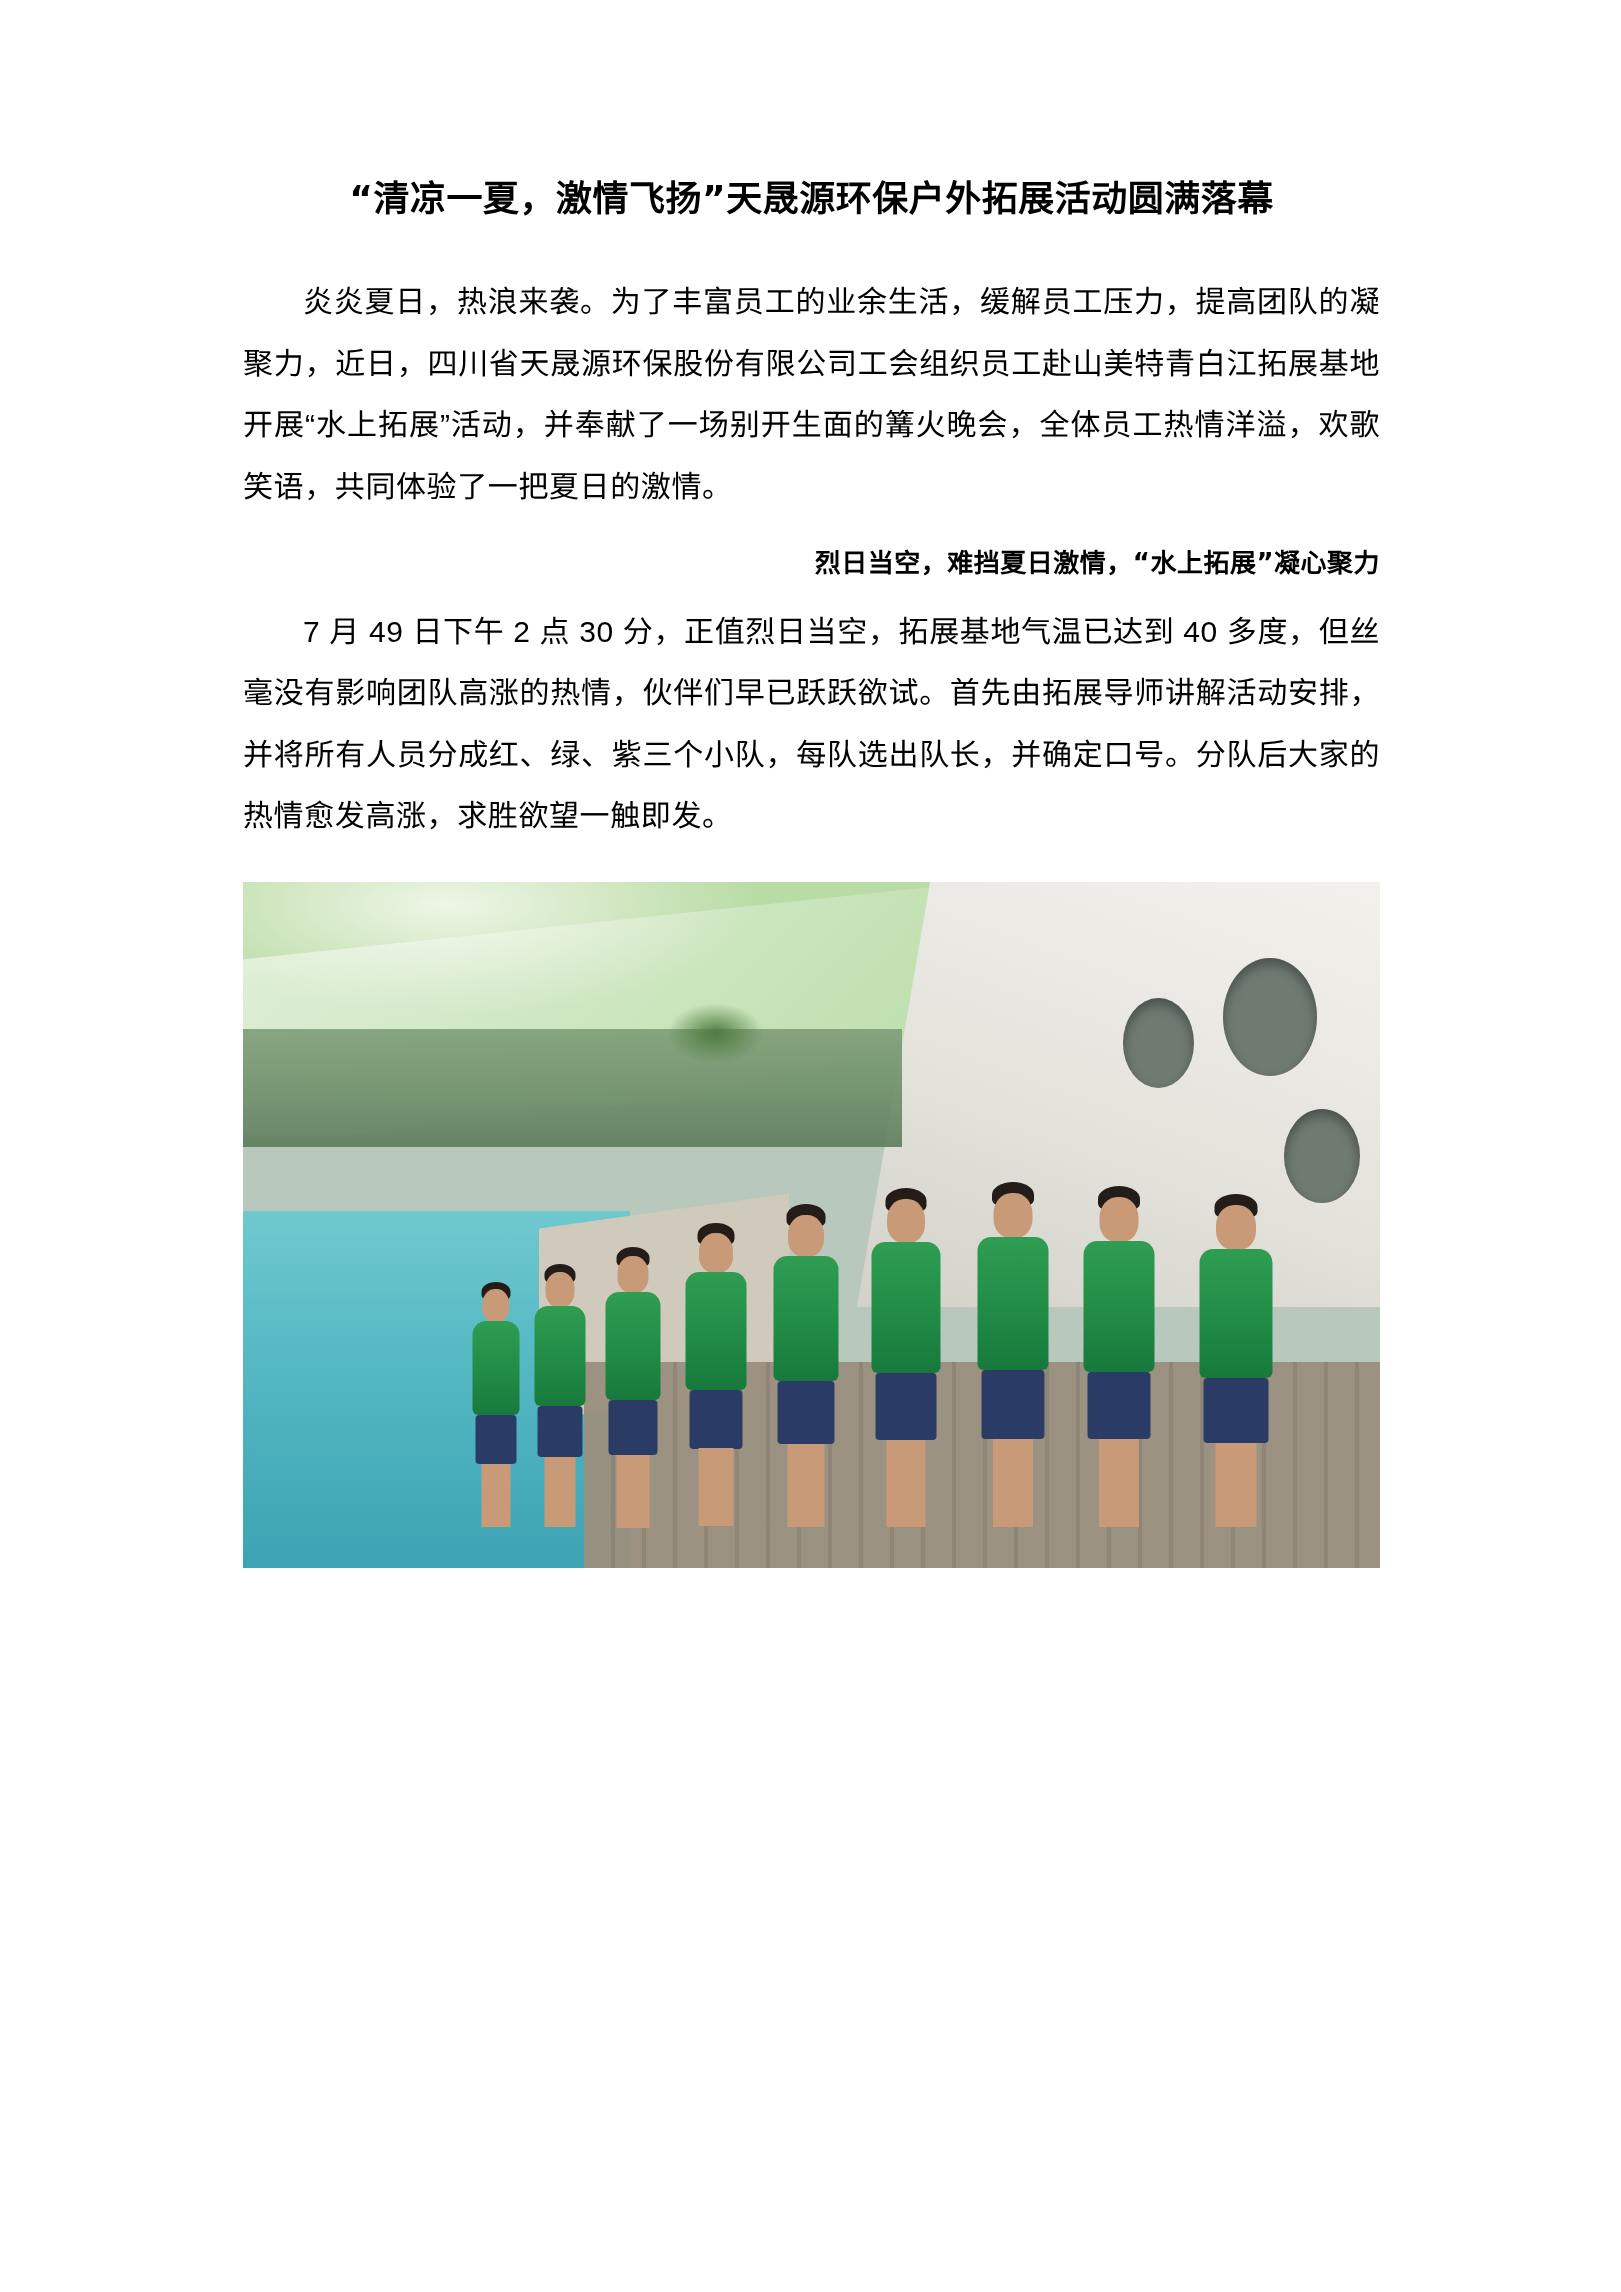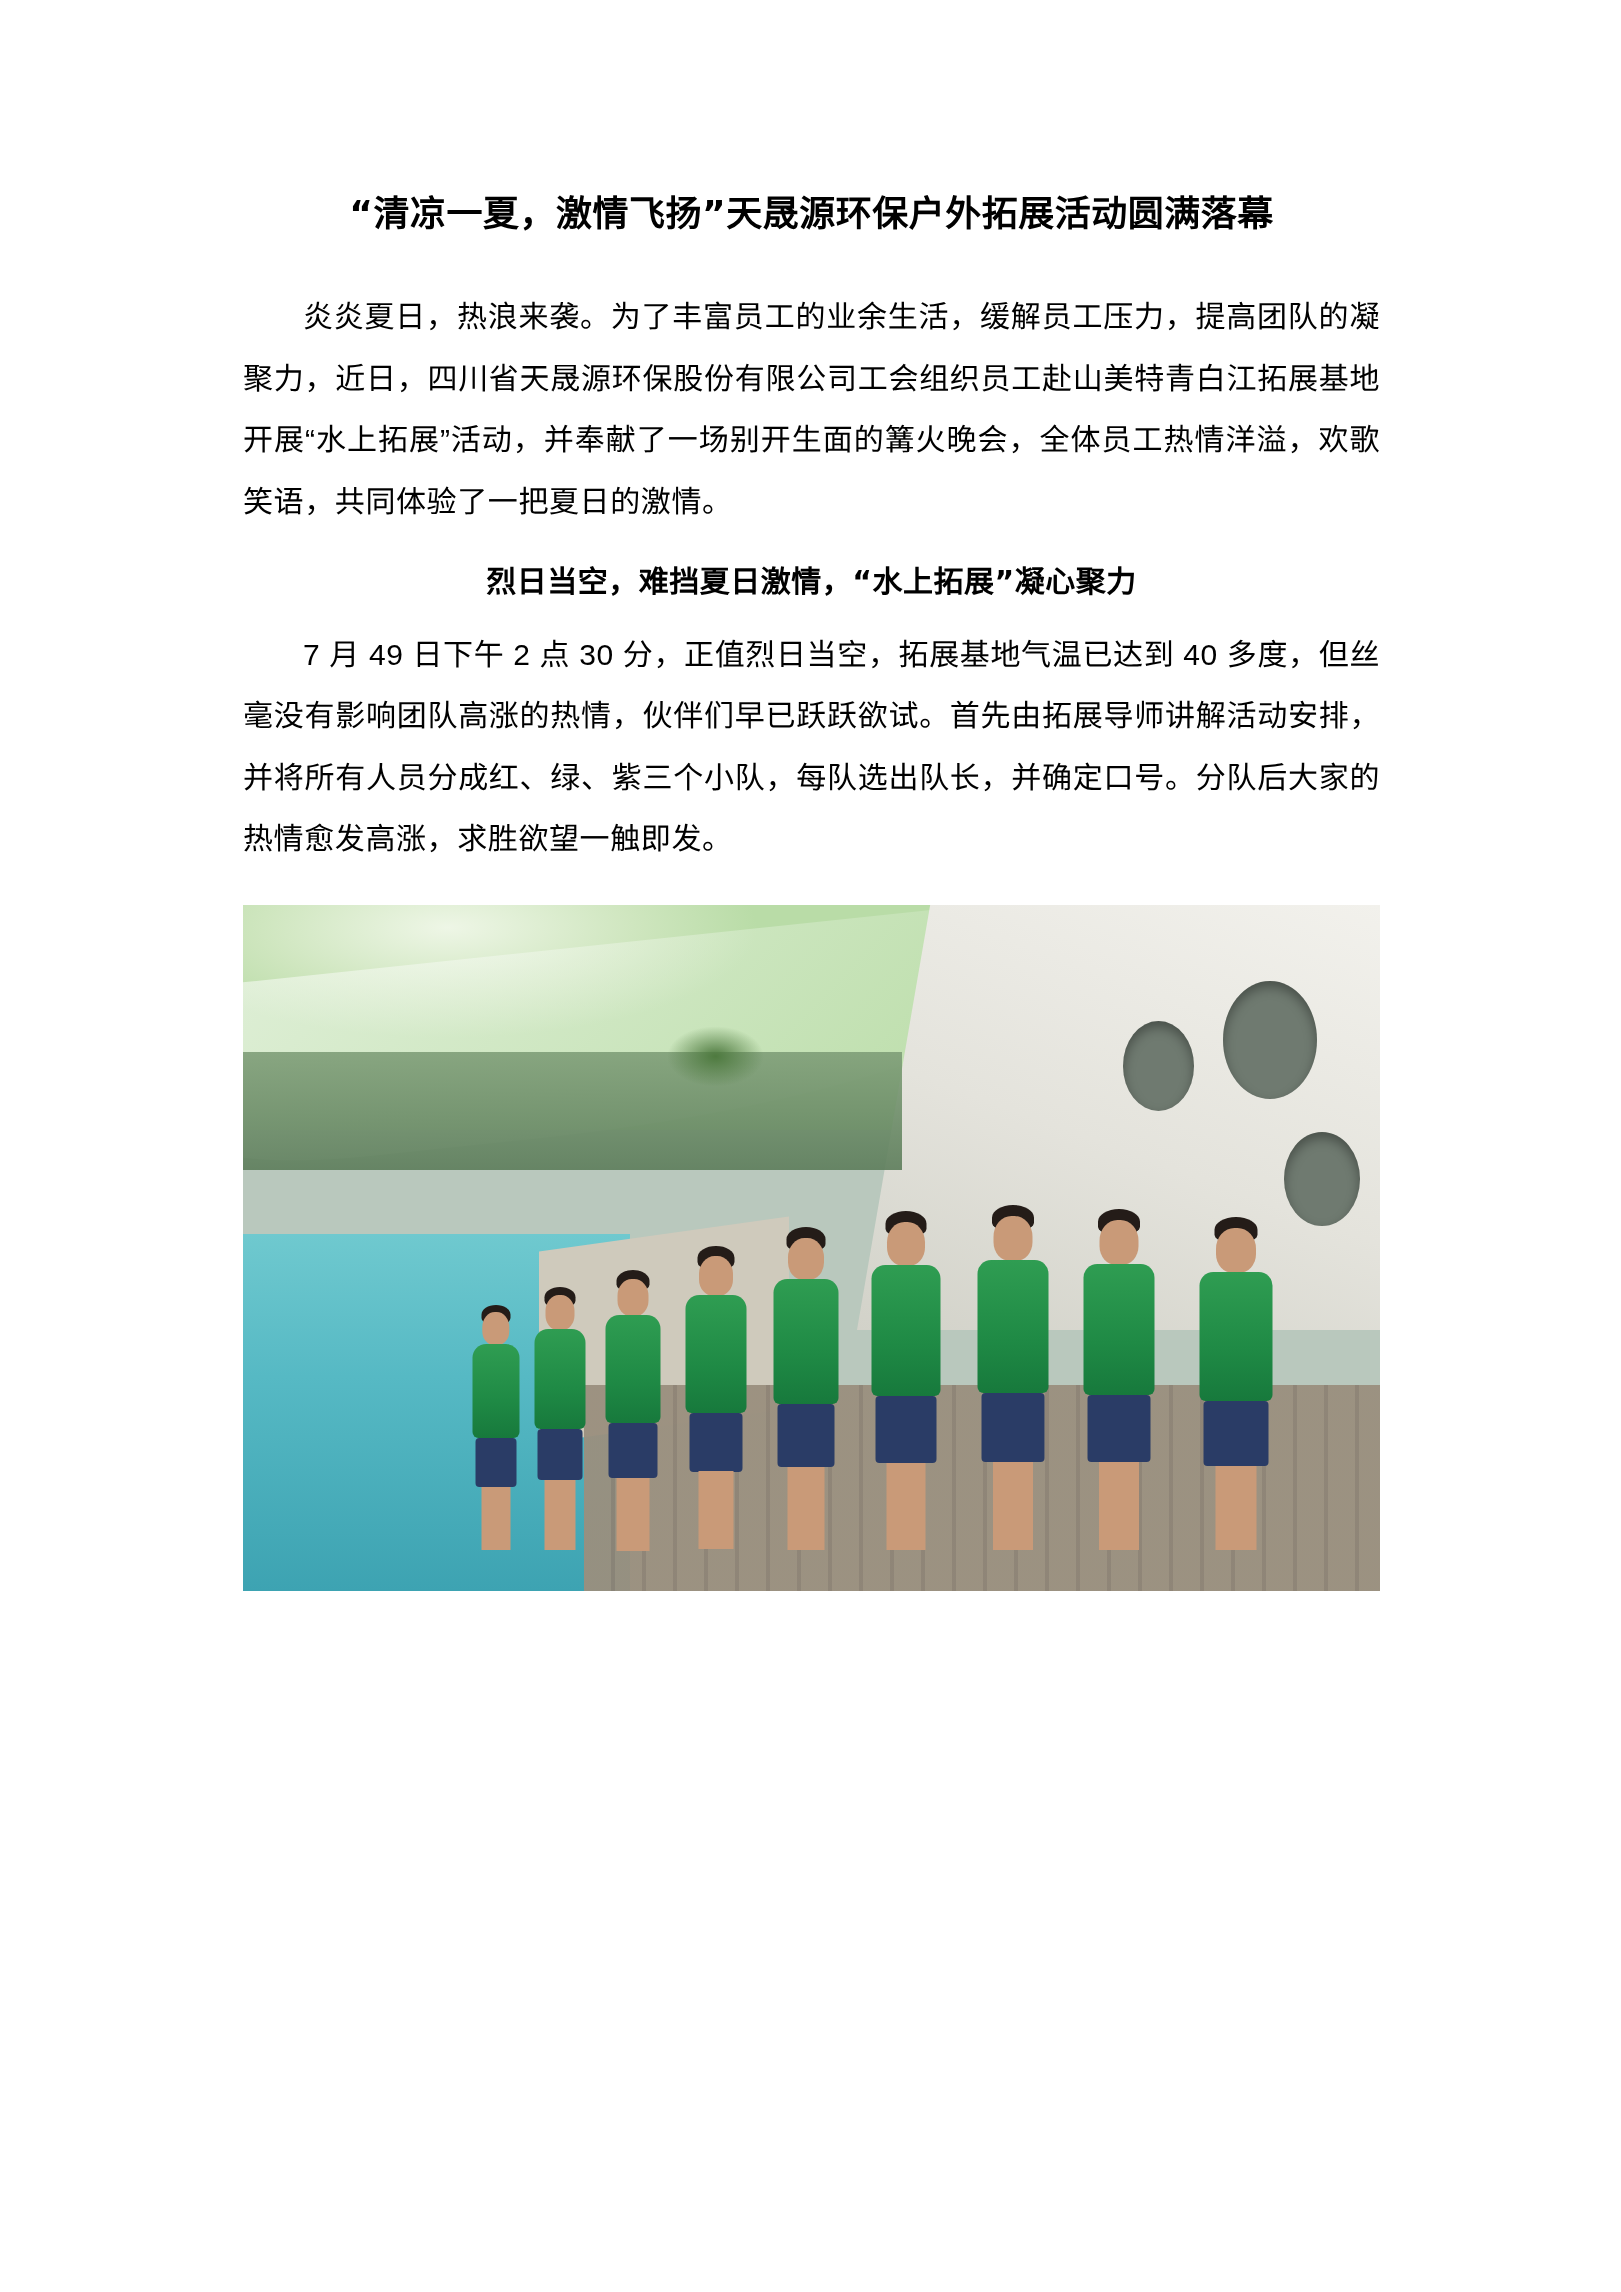--- a/index.html
+++ b/index.html
@@ -20,21 +20,21 @@
     width: 1621px;
     height: 2293px;
     box-sizing: border-box;
     padding: 0;
     overflow: hidden;
     background: #ffffff;
   }
   .content {
     position: absolute;
     left: 243px;
-    top: 189px;
+    top: 174px;
     width: 1137px;
   }
   .doc-title {
     font-family: "DejaVu Sans", "Liberation Sans", sans-serif;
     font-weight: bold;
     font-size: 36px;
     line-height: 1.4;
     text-align: center;
     letter-spacing: 0.5px;
     margin: 0 0 47px 0;
@@ -46,23 +46,23 @@
     line-height: 2.05;
     text-align: justify;
     text-justify: inter-ideograph;
     text-indent: 2em;
     margin: 0 0 13.7px 0;
     letter-spacing: 0.6px;
   }
   .subheading {
     font-family: "DejaVu Sans", "Liberation Sans", sans-serif;
     font-weight: bold;
-    font-size: 30px;
+    font-size: 26px;
     line-height: 2.0;
-    text-align: center;
+    text-align: right;
     text-indent: 0;
     margin: 19.6px 0 11.8px 0;
     letter-spacing: 0.5px;
   }
   
   .photo-wrap {
     margin-top: 35px;
     width: 1137px;
     height: 686px;
     position: relative;

